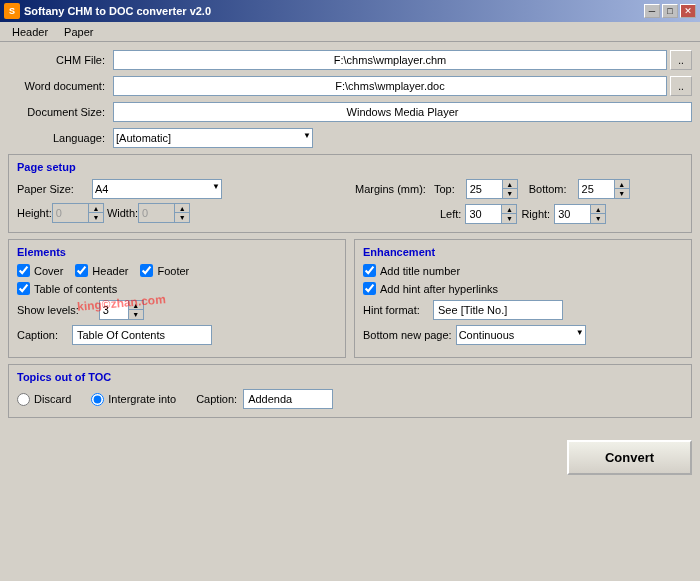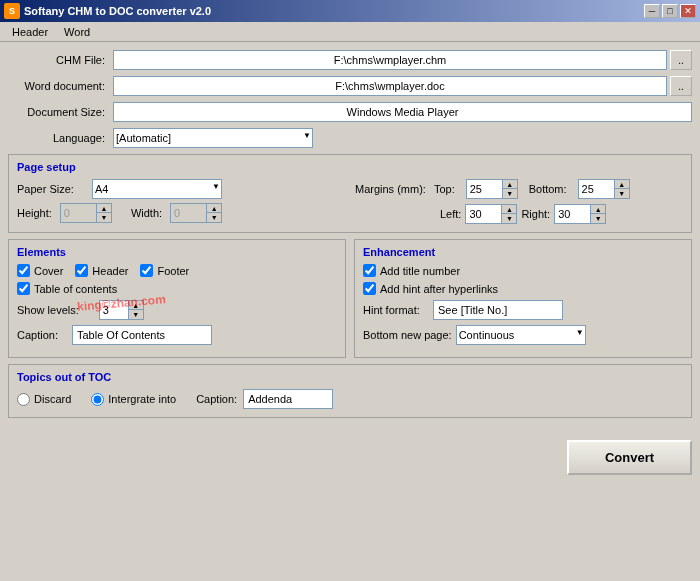--- a/index.html
+++ b/index.html
@@ -227,21 +227,21 @@
       width: 75px;
       font-size: 11px;
     }
     .select-paper {
       width: 130px;
     }
 
     .hw-row {
       display: flex;
       align-items: center;
-      gap: 8px;
+      gap: 0;
     }
     .hw-label { font-size: 11px; }
 
     
     .two-col {
       display: flex;
       gap: 8px;
     }
     .col-left {
       flex: 1;
@@ -390,21 +390,21 @@
   </div>
   <div class="title-buttons">
     <div class="title-btn">─</div>
     <div class="title-btn">□</div>
     <div class="title-btn close">✕</div>
   </div>
 </div>
 
 <div class="menu-bar">
   <div class="menu-item">Header</div>
-  <div class="menu-item">Word</div>
+  <div class="menu-item">Paper</div>
 </div>
 
 <div class="main">
 
   <div class="form-row">
     <div class="form-label">CHM File:</div>
     <input class="form-input" type="text" value="F:\chms\wmplayer.chm" style="">
     <div class="browse-btn">..</div>
   </div>
 

